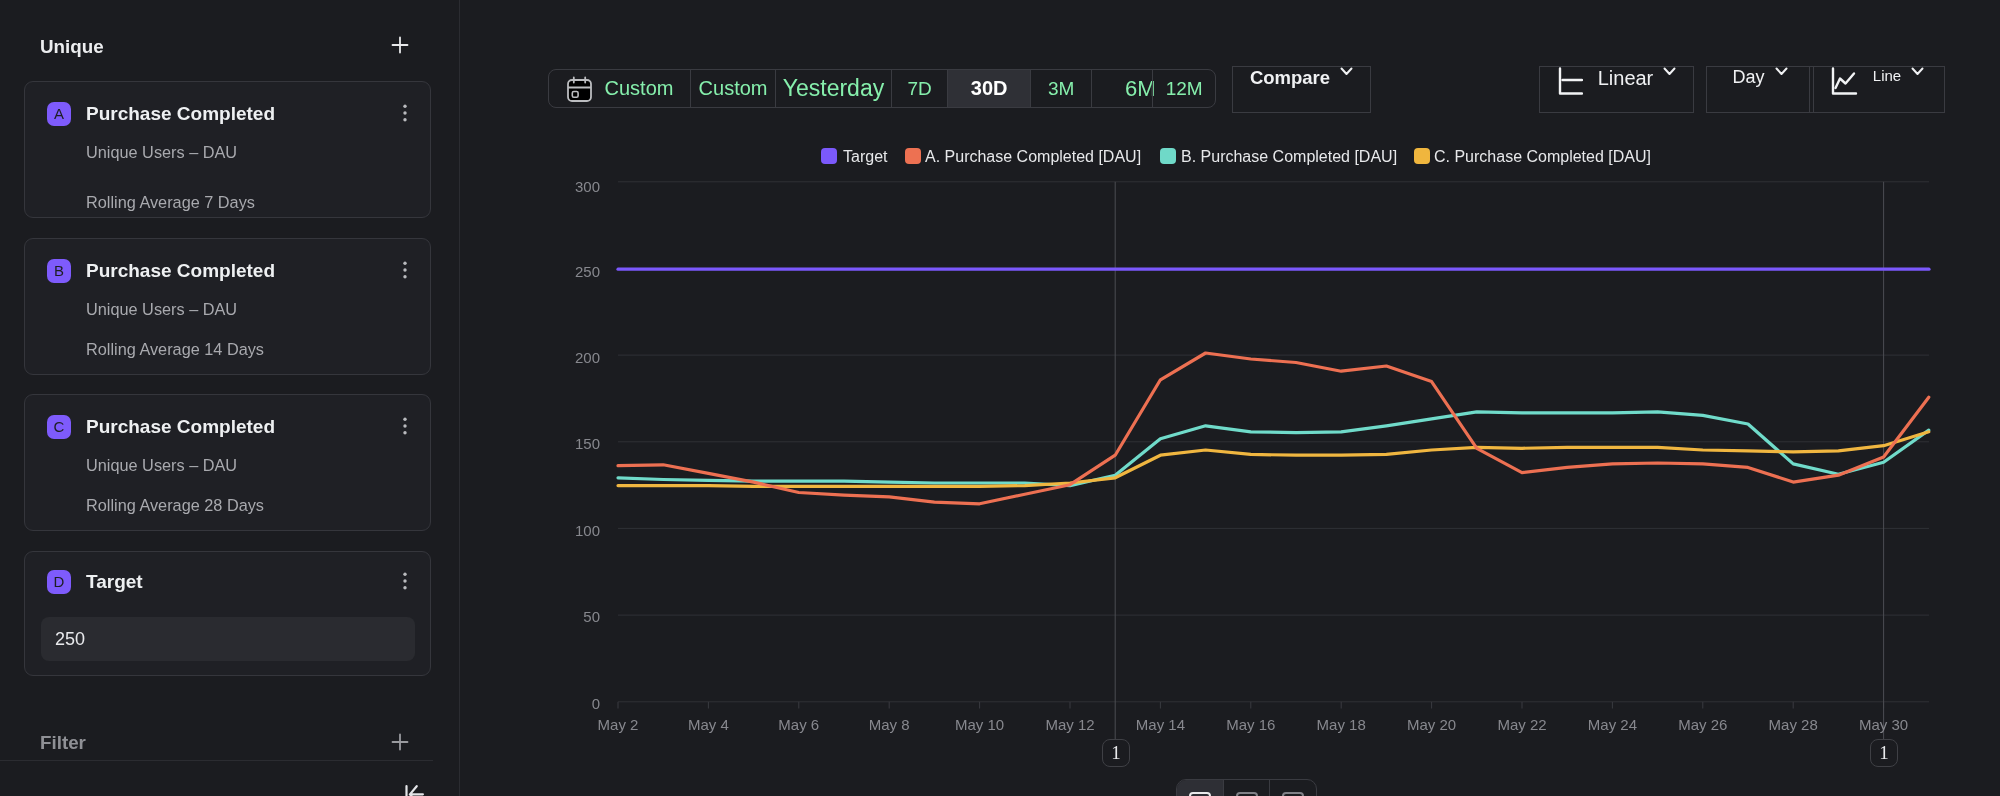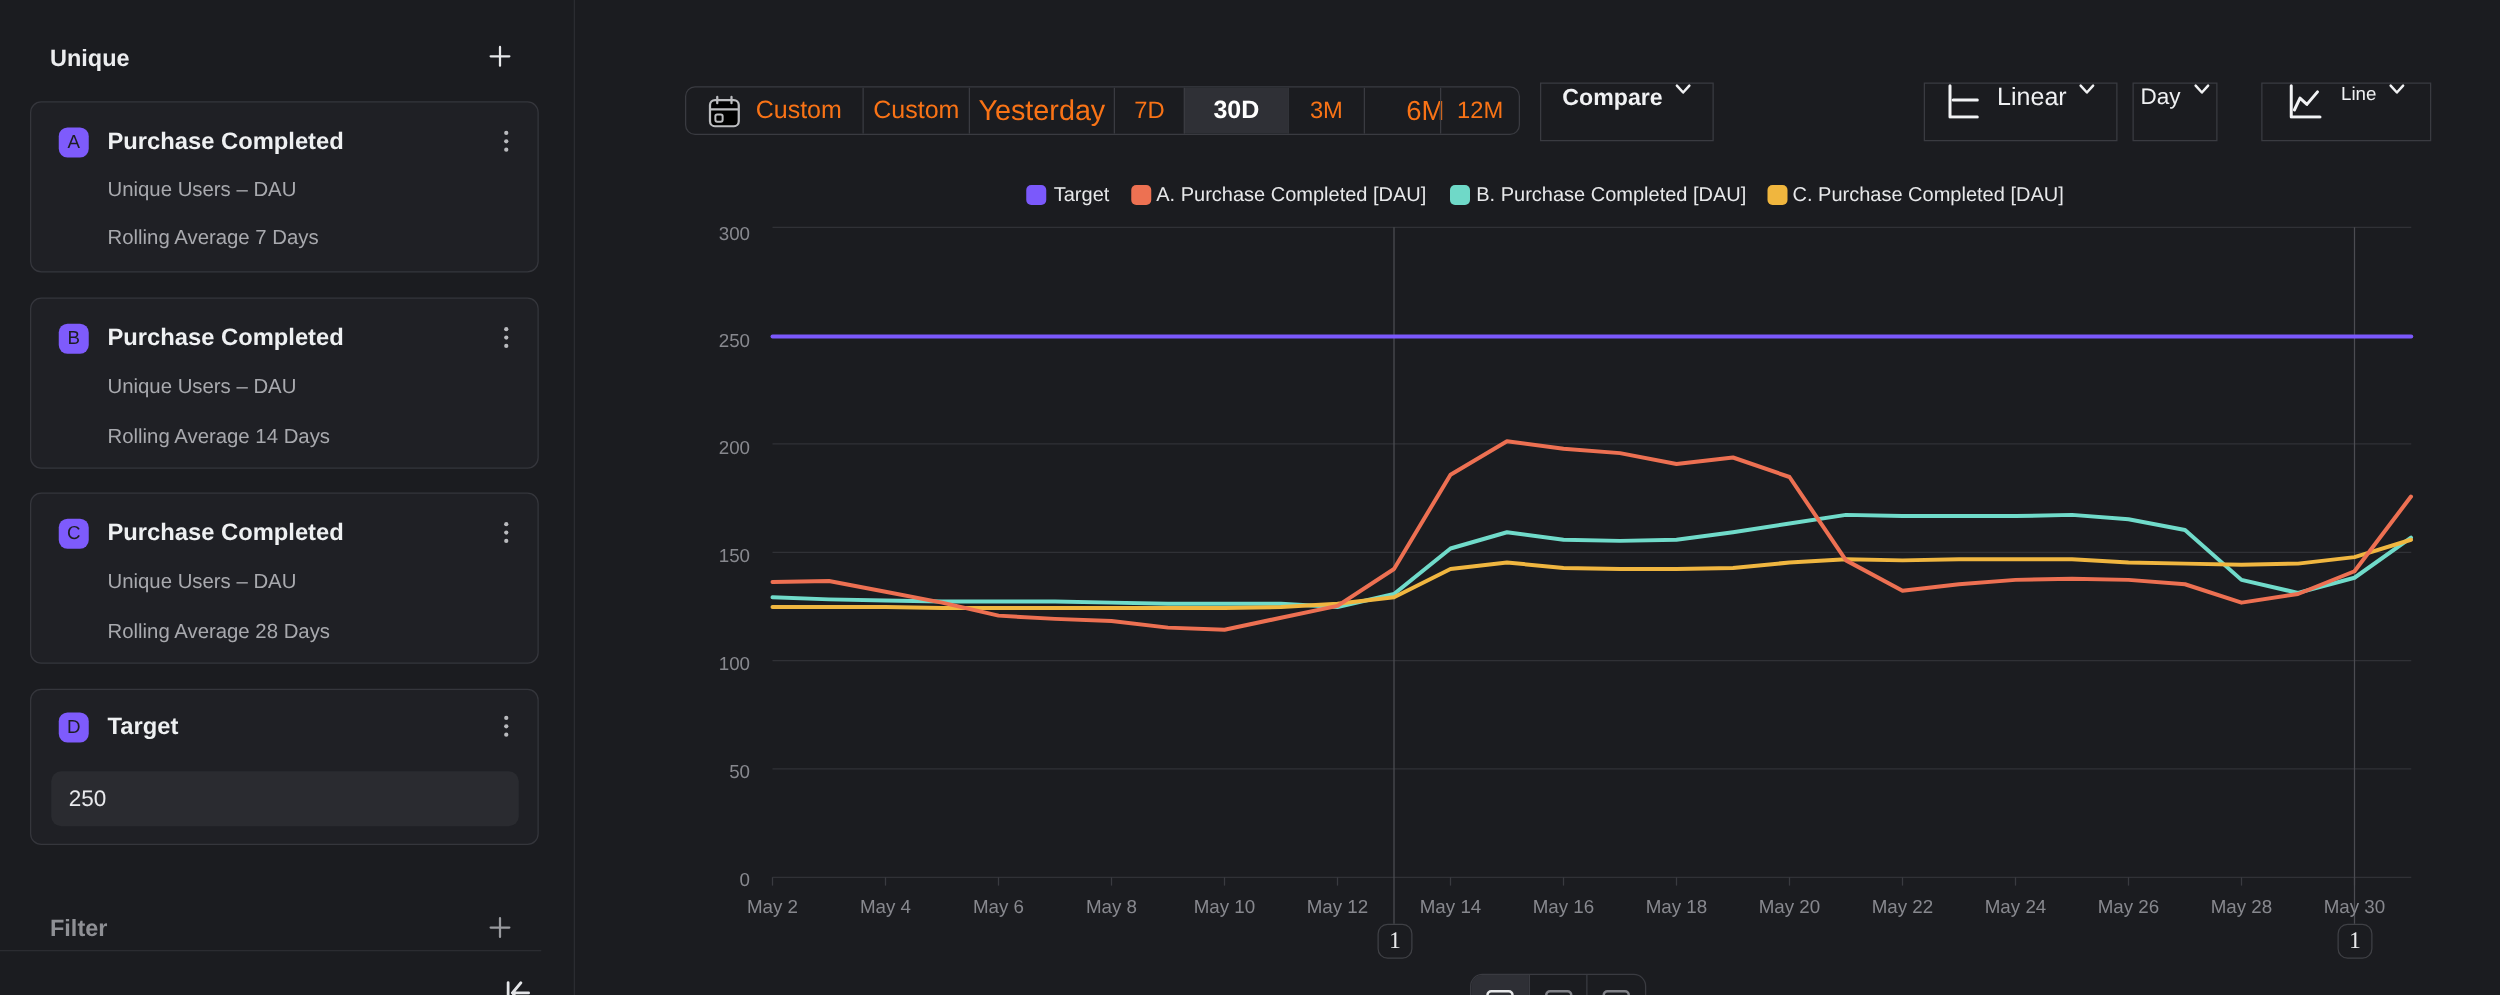--- a/index.html
+++ b/index.html
@@ -12,21 +12,21 @@
 .sb-head { position:absolute; left:40px; font-size:18.8px; font-weight:700; color:#ecedef; }
 .card { position:absolute; left:24px; width:407px; background:#1f2025; border:1px solid #35363c; border-radius:9px; }
 .badge { position:absolute; left:22px; width:24px; height:24px; border-radius:7px; background:#7e5bfc; color:#1d1e22; font-size:15px; font-weight:500; text-align:center; line-height:24px; }
 .ctitle { position:absolute; left:61px; font-size:19px; font-weight:700; color:#eef0f2; white-space:nowrap; }
 .csub { position:absolute; left:61px; font-size:16.3px; color:#a8a9ae; white-space:nowrap; }
 .kebab { position:absolute; left:375px; width:10px; }
 .plus { position:absolute; }
 
 
 #segctl { position:absolute; left:548px; top:69px; width:668px; height:39px; border:1px solid #3a3b41; border-radius:8px; display:flex; overflow:hidden; }
-#segctl .seg { display:flex; align-items:center; justify-content:center; font-size:20px; color:#f97316; border-left:1px solid #3a3b41; white-space:nowrap; }
+#segctl .seg { display:flex; align-items:center; justify-content:center; font-size:20px; color:#86efac; border-left:1px solid #3a3b41; white-space:nowrap; }
 #segctl .seg:first-child { border-left:none; }
 #segctl .seg.active { background:#2f3036; color:#ffffff; font-weight:700; }
 .tbtn { position:absolute; top:66px; height:47px; border:1px solid #3a3b41; border-radius:0; display:flex; align-items:flex-start; justify-content:center; color:#f0f1f3; font-size:20px; }
 
 
 .lgsq { position:absolute; top:148px; width:16px; height:16px; border-radius:4px; }
 .lgtx { position:absolute; top:148px; font-size:16px; color:#e7e8ea; white-space:nowrap; }
 
 
 .ann { position:absolute; top:739px; width:28px; height:28px; border:1px solid #3f4045; border-radius:8px; background:#1b1c20; color:#e9eaec; font-family:"Liberation Serif",serif; font-size:19px; text-align:center; line-height:26px; }
@@ -48,21 +48,21 @@
 
     <div class="card" style="top:81px;height:137px;">
       <div class="badge" style="top:20px;">A</div>
       <div class="ctitle" style="top:21px;">Purchase Completed</div>
       <svg class="kebab" style="top:22px;" width="10" height="18" viewBox="0 0 10 18">
           <circle cx="5" cy="2.3" r="1.7" fill="#b9babe"></circle>
           <circle cx="5" cy="9" r="1.7" fill="#b9babe"></circle>
           <circle cx="5" cy="15.7" r="1.7" fill="#b9babe"></circle>
         </svg>
       <div class="csub" style="top:61px;">Unique Users – DAU</div>
-      <div class="csub" style="top:99px;text-align:right;">Rolling Average 7 Days</div>
+      <div class="csub" style="top:111px;text-align:right;">Rolling Average 7 Days</div>
     </div>
 
     <div class="card" style="top:238px;height:137px;">
       <div class="badge" style="top:20px;">B</div>
       <div class="ctitle" style="top:21px;">Purchase Completed</div>
       <svg class="kebab" style="top:22px;" width="10" height="18" viewBox="0 0 10 18">
           <circle cx="5" cy="2.3" r="1.7" fill="#b9babe"></circle>
           <circle cx="5" cy="9" r="1.7" fill="#b9babe"></circle>
           <circle cx="5" cy="15.7" r="1.7" fill="#b9babe"></circle>
         </svg>
@@ -129,21 +129,21 @@
 
   <div class="tbtn" style="left:1539px;width:155px;font-weight:400;">
     <svg width="26" height="28" viewBox="0 0 26 28" style="margin-right:15px;">
         <path d="M3 1.5 V26.5 H25" stroke="#f2f3f5" stroke-width="2.4" stroke-linecap="round" stroke-linejoin="round" fill="none"></path>
         <path d="M5.5 13 H25" stroke="#f2f3f5" stroke-width="2.4" stroke-linecap="round"></path>
       </svg>
     Linear<svg width="13" height="9" viewBox="0 0 13 9" style="margin-left:10px;">
         <path d="M1.5 1.5 L6.5 7 L11.5 1.5" stroke="#f0f1f3" stroke-width="2" stroke-linecap="round" stroke-linejoin="round" fill="none"></path>
       </svg>
   </div>
-  <div class="tbtn" style="left:1706px;width:68px;font-weight:400;font-size:18px;">Day<svg width="13" height="9" viewBox="0 0 13 9" style="margin-left:10px;">
+  <div class="tbtn" style="left:1706px;width:108px;font-weight:400;font-size:18px;">Day<svg width="13" height="9" viewBox="0 0 13 9" style="margin-left:10px;">
         <path d="M1.5 1.5 L6.5 7 L11.5 1.5" stroke="#f0f1f3" stroke-width="2" stroke-linecap="round" stroke-linejoin="round" fill="none"></path>
       </svg></div>
   <div class="tbtn" style="left:1809px;width:136px;font-weight:400;font-size:15px;">
     <svg width="28" height="28" viewBox="0 0 28 28" style="margin-right:15px;">
         <path d="M3 1.5 V26.5 H26" stroke="#f2f3f5" stroke-width="2.4" stroke-linecap="round" stroke-linejoin="round" fill="none"></path>
         <path d="M5.5 21 L10 11.5 L15.5 16.5 L24 6.5" stroke="#f2f3f5" stroke-width="2.4" stroke-linecap="round" stroke-linejoin="round" fill="none"></path>
       </svg>
     Line<svg width="13" height="9" viewBox="0 0 13 9" style="margin-left:10px;">
         <path d="M1.5 1.5 L6.5 7 L11.5 1.5" stroke="#f0f1f3" stroke-width="2" stroke-linecap="round" stroke-linejoin="round" fill="none"></path>
       </svg>

